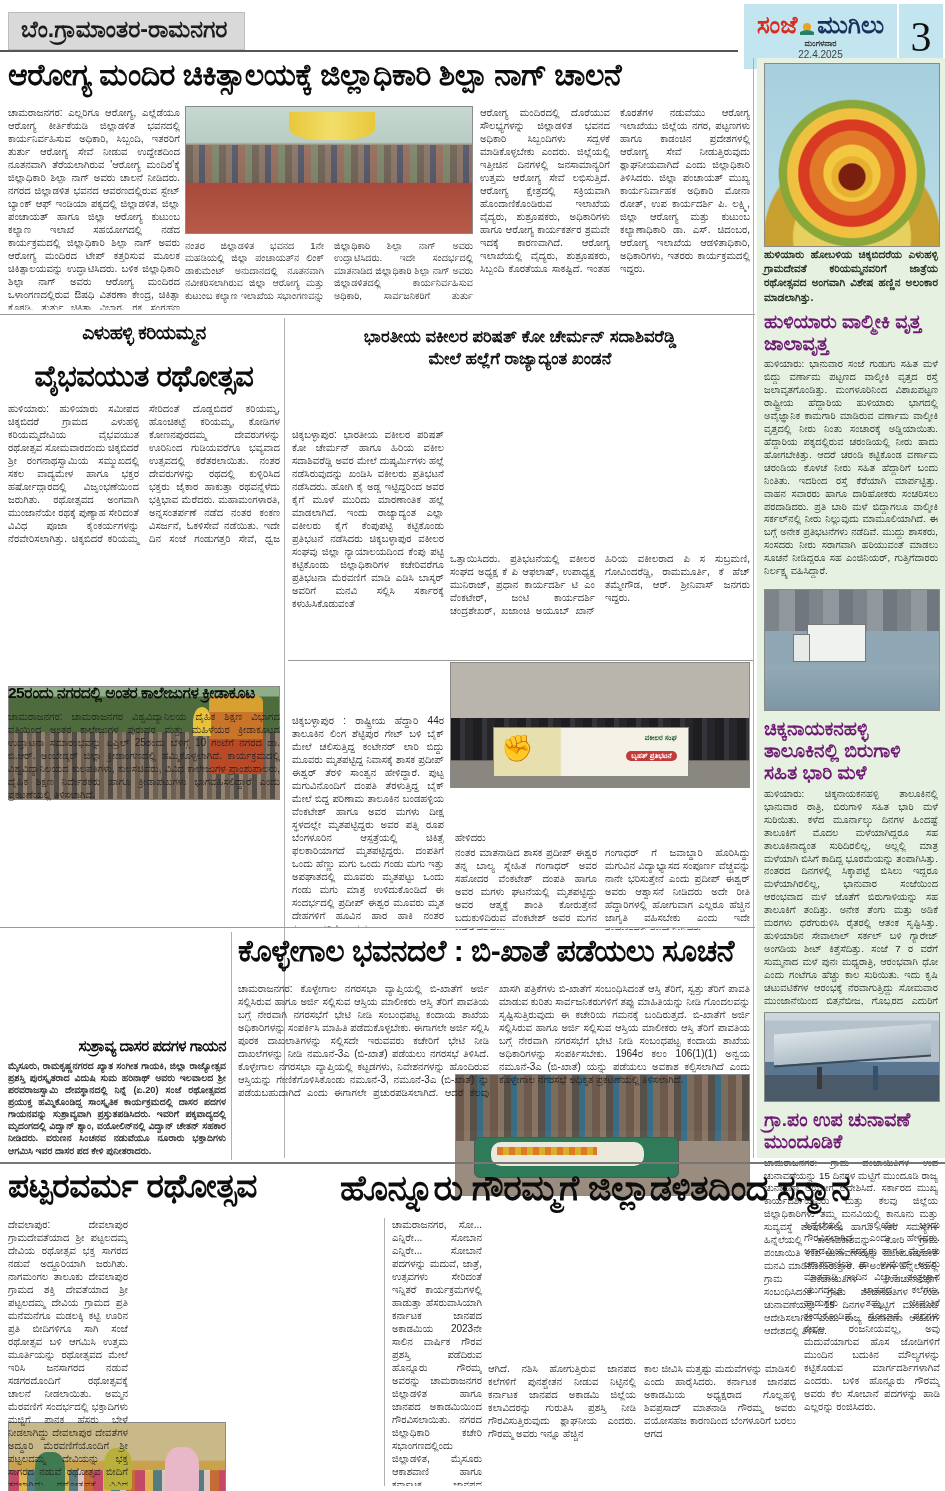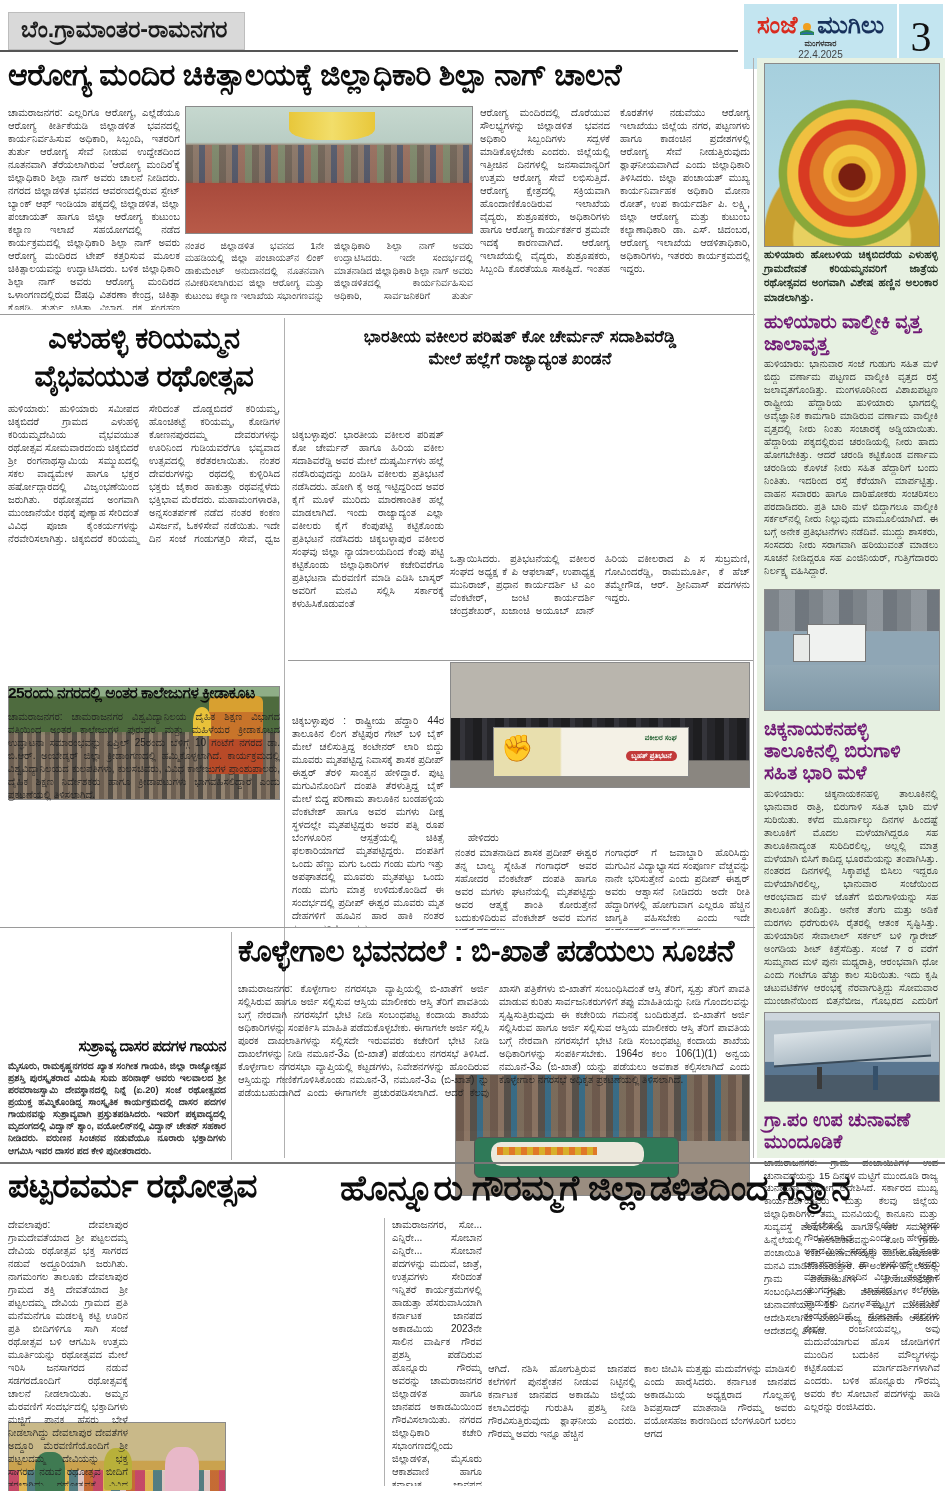--- a/index.html
+++ b/index.html
@@ -23,21 +23,21 @@
   .mh-date{font-size:10px;color:#444;}
   .mh-page{width:44px;display:flex;align-items:center;justify-content:center;
            font-size:42px;font-weight:400;color:#111;font-family:"Liberation Serif","DejaVu Serif",serif;}
   
   .sidebar{background:#e7f1e2;padding:5px 7px;}
   .sb-caption{font-size:10.5px;font-weight:700;line-height:1.35;color:#1d2a1d;text-align:justify;}
   .sb-head{font-size:19px;font-weight:800;line-height:1.15;color:#701a75;margin:7px 0 4px 0;}
   .sb-body{font-size:9.8px;line-height:1.32;text-align:justify;color:#222;overflow:hidden;}
   .two-col{column-count:2;column-gap:10px;}
   .kicker{font-size:16.5px;font-weight:800;text-align:center;line-height:1.25;color:#101010;}
-  .cap-label{font-size:10px;color:#222;margin-left:13px;}
+  .cap-label{font-size:10px;color:#222;}
 </style>
 </head>
 <body>
 
 <div class="page">
 
   <div class="abs region-tab" style="left:8px;top:12px;">ಬೆಂ.ಗ್ರಾಮಾಂತರ-ರಾಮನಗರ</div>
   <div class="abs hline" style="left:0;top:50px;width:738px;height:2px;background:#555;"></div>
 
   <div class="abs masthead" style="left:744px;top:4px;width:199px;height:65px;">
@@ -102,21 +102,21 @@
     <div class="photo" style="width:100%;height:88px;margin-top:6px;background:linear-gradient(180deg,#cdd6dd 0 8%,#b5c2cb 9% 55%,#5a7690 56% 70%,#4a5a68 71% 100%);">
       <div class="abs" style="left:5%;top:18%;width:90%;height:38%;background:linear-gradient(175deg,#dde4e8,#9fb0bc);transform:skewY(-4deg);border-bottom:2px solid #3a4a58;"></div>
       <div class="abs" style="left:30%;top:62%;width:5px;height:22px;background:#3a3a3a;"></div>
       <div class="abs" style="left:62%;top:60%;width:5px;height:24px;background:#35506a;"></div>
     </div>
 
     <div class="sb-head">ಗ್ರಾ.ಪಂ ಉಪ ಚುನಾವಣೆ ಮುಂದೂಡಿಕೆ</div>
     <div class="sb-body" style="height:190px;">ಚಾಮರಾಜನಗರ: ಗ್ರಾಮ ಪಂಚಾಯಿತಿಗಳ ಉಪ ಚುನಾವಣೆಯನ್ನು 15 ದಿನಗಳ ಮಟ್ಟಿಗೆ ಮುಂದೂಡಿ ರಾಜ್ಯ ಚುನಾವಣಾ ಆಯೋಗ ಆದೇಶಿಸಿದೆ. ಸರ್ಕಾರದ ಮುಖ್ಯ ಕಾರ್ಯದರ್ಶಿಯವರು ಮತ್ತು ಕೆಲವು ಜಿಲ್ಲೆಯ ಜಿಲ್ಲಾಧಿಕಾರಿಗಳು ತಮ್ಮ ಮನವಿಯಲ್ಲಿ ಕಾನೂನು ಮತ್ತು ಸುವ್ಯವಸ್ಥೆ ಪರಿಪಾಲಿಸಲು ಹಾಗೂ ಇತರೆ ಸಮಸ್ಯೆಗಳ ಹಿನ್ನೆಲೆಯಲ್ಲಿ ಕಾಲಾವಕಾಶವನ್ನು ಕೋರಿ ಗ್ರಾಮ ಪಂಚಾಯಿತಿ ಉಪ ಚುನಾವಣೆಯನ್ನು ಮುಂದೂಡುವಂತೆ ಮನವಿ ಮಾಡಿಕೊಂಡಿರುತ್ತಾರೆ. ಈ ಅಂಶಗಳ ಹಿನ್ನೆಲೆಯಲ್ಲಿ ಗ್ರಾಮ ಪಂಚಾಯಿತಿಗಳ ಉಪಚುನಾವಣೆಗೆ ಸಂಬಂಧಿಸಿದಂತೆ ಗ್ರಾಮ ಪಂಚಾಯಿತಿಗಳ ಉಪ ಚುನಾವಣೆಯನ್ನು 15 ದಿನಗಳ ಮಟ್ಟಿಗೆ ಮುಂದೂಡಿ ಆದೇಶಿಸಲಾಗಿದೆ ಎಂದು ರಾಜ್ಯ ಚುನಾವಣಾ ಆಯೋಗ ಆದೇಶದಲ್ಲಿ ತಿಳಿಸಿದೆ.</div>
   </div>
 
-  <div class="abs headline" style="left:8px;top:322px;width:272px;font-size:29px;text-align:center;">ಎಳುಹಳ್ಳಿ ಕರಿಯಮ್ಮನ</div>
+  <div class="abs headline" style="left:8px;top:322px;width:272px;font-size:19px;text-align:center;">ಎಳುಹಳ್ಳಿ ಕರಿಯಮ್ಮನ</div>
   <div class="abs headline" style="left:8px;top:360px;width:272px;font-size:29px;text-align:center;">ವೈಭವಯುತ ರಥೋತ್ಸವ</div>
   <div class="abs body-text two-col" style="left:8px;top:402px;width:272px;height:152px;">ಹುಳಿಯಾರು: ಹುಳಿಯಾರು ಸಮೀಪದ ಚಿಕ್ಕಬಿದರೆ ಗ್ರಾಮದ ಎಳುಹಳ್ಳಿ ಕರಿಯಮ್ಮದೇವಿಯ ವೈಭವಯುತ ರಥೋತ್ಸವ ಸೋಮವಾರದಂದು ಚಿಕ್ಕಬಿದರೆ ಶ್ರೀ ರಂಗನಾಥಸ್ವಾಮಿಯ ಸಮ್ಮುಖದಲ್ಲಿ ಸಕಲ ವಾದ್ಯಮೇಳ ಹಾಗೂ ಭಕ್ತರ ಹರ್ಷೋದ್ಗಾರದಲ್ಲಿ ವಿಜೃಂಭಣೆಯಿಂದ ಜರುಗಿತು. ರಥೋತ್ಸವದ ಅಂಗವಾಗಿ ಮುಂಜಾನೆಯೇ ರಥಕ್ಕೆ ಪುಣ್ಯಾಹ ಸೇರಿದಂತೆ ವಿವಿಧ ಪೂಜಾ ಕೈಂಕರ್ಯಗಳನ್ನು ನೆರವೇರಿಸಲಾಗಿತ್ತು. ಚಿಕ್ಕಬಿದರೆ ಕರಿಯಮ್ಮ ಸೇರಿದಂತೆ ದೊಡ್ಡಬಿದರೆ ಕರಿಯಮ್ಮ, ಹೊಂಚಿಕಟ್ಟೆ ಕರಿಯಮ್ಮ, ಕೋಡಿಗಳ ಕೋಣನಪುರದಮ್ಮ ದೇವರುಗಳನ್ನು ಊರಿನಿಂದ ಗುಡಿಯವರೆಗೂ ಭವ್ಯವಾದ ಉತ್ಸವದಲ್ಲಿ ಕರೆತರಲಾಯಿತು. ನಂತರ ದೇವರುಗಳನ್ನು ರಥದಲ್ಲಿ ಕುಳ್ಳಿರಿಸಿದ ಭಕ್ತರು ಜೈಕಾರ ಹಾಕುತ್ತಾ ರಥವನ್ನೆಳೆದು ಭಕ್ತಿಭಾವ ಮೆರೆದರು. ಮಹಾಮಂಗಳಾರತಿ, ಅನ್ನಸಂತರ್ಪಣೆ ನಡೆದ ನಂತರ ಕಂಕಣ ವಿಸರ್ಜನೆ, ಓಕಳಿಸೇವೆ ನಡೆಯಿತು. ಇದೇ ದಿನ ಸಂಜೆ ಗಂಡುಗತ್ತರಿ ಸೇವೆ, ಧ್ವಜ ಅವರೋಹಣ ನಡೆಸಲಾಯಿತು. ರಥೋತ್ಸವದ ಅಂಗವಾಗಿ ದೇವರಿಗೆ ವಿಶೇಷ ಅಲಂಕಾರ ಮಾಡಲಾಗಿತ್ತು. ಅಕ್ಕಪಕ್ಕದ ಹಳ್ಳಿಗಳಿಂದ ಆಗಮಿಸಿದ್ದ ಭಕ್ತಾಧಿಗಳು ಅಮ್ಮನವರಿಗೆ ಹಣ್ಣುಕಾಯಿ ಮಾಡಿಸಿ, ದರ್ಶನ ಪಡೆದು ಕೃತಾರ್ಥರಾದರು.</div>
 
   <div class="abs photo" style="left:8px;top:558px;width:272px;height:114px;background:linear-gradient(180deg,#8fae87 0 8%,#4e6b3e 9% 42%,#77685a 43% 100%);">
     <div class="abs" style="left:0;top:40%;width:100%;height:60%;background:repeating-linear-gradient(90deg,#6a5d50 0 5px,#8a7a68 5px 9px,#4a4640 9px 14px,#9a8a76 14px 18px);opacity:.8;"></div>
     <div class="abs" style="left:74%;top:8%;width:20%;height:70%;background:linear-gradient(180deg,#d8a030 0 20%,#c8742a 21% 55%,#b84a28 56% 100%);border-radius:6px 6px 0 0;"></div>
     <div class="abs" style="left:68%;top:18%;width:7%;height:26%;background:#e8c23a;border-radius:50% 50% 0 0;"></div>
   </div>
 
   <div class="abs headline" style="left:8px;top:684px;width:272px;font-size:15.5px;">25ರಂದು ನಗರದಲ್ಲಿ ಅಂತರ ಕಾಲೇಜುಗಳ ಕ್ರೀಡಾಕೂಟ</div>
@@ -129,21 +129,21 @@
 
   <div class="abs photo" style="left:450px;top:420px;width:300px;height:126px;background:linear-gradient(180deg,#b9b5ad 0 48%,#2c2c2e 49% 78%,#8a8680 79% 100%);">
     <div class="abs" style="left:0;top:44%;width:100%;height:34%;background:repeating-linear-gradient(90deg,#1e1e20 0 9px,#34343a 9px 14px,#26262a 14px 22px);"></div>
     <div class="abs" style="left:14%;top:52%;width:66%;height:40%;background:linear-gradient(90deg,#e8dfae 0 34%,#f4f1e6 35% 100%);border:1px solid #888;">
       <span style="position:absolute;left:4%;top:10%;font-size:26px;color:#222;">✊</span>
       <span style="position:absolute;right:6%;top:12%;font-size:7px;font-weight:700;color:#1a5a2a;">ವಕೀಲರ ಸಂಘ</span>
       <span style="position:absolute;right:6%;top:48%;font-size:7px;font-weight:700;color:#fff;background:#c23a3a;border-radius:8px;padding:1px 5px;">ಬೃಹತ್ ಪ್ರತಿಭಟನೆ</span>
     </div>
   </div>
 
-  <div class="abs body-text two-col" style="left:450px;top:552px;width:300px;height:104px;">ಒತ್ತಾಯಿಸಿದರು. ಪ್ರತಿಭಟನೆಯಲ್ಲಿ ವಕೀಲರ ಸಂಘದ ಅಧ್ಯಕ್ಷ ಕೆ ಪಿ ಆಫಲಾಷ್, ಉಪಾಧ್ಯಕ್ಷ ಮುನಿರಾಜ್, ಪ್ರಧಾನ ಕಾರ್ಯದರ್ಶಿ ಟಿ ಎಂ ವೆಂಕಟೇರ್, ಜಂಟಿ ಕಾರ್ಯದರ್ಶಿ ಚಂದ್ರಶೇಖರ್, ಖಜಾಂಚಿ ಅಯೂಬ್ ಖಾನ್ ಹಿರಿಯ ವಕೀಲರಾದ ಪಿ ಸ ಸುಬ್ರಮಣಿ, ಗೋವಿಂದರೆಡ್ಡಿ, ರಾಮಮೂರ್ತಿ, ಕೆ ಹೆಚ್ ತಮ್ಮೇಗೌಡ, ಆರ್. ಶ್ರೀನಿವಾಸ್ ಪದಗಳನು ಇದ್ದರು.</div>
+  <div class="abs body-text two-col" style="left:450px;top:552px;width:300px;height:104px;">ಒತ್ತಾಯಿಸಿದರು. ಪ್ರತಿಭಟನೆಯಲ್ಲಿ ವಕೀಲರ ಸಂಘದ ಅಧ್ಯಕ್ಷ ಕೆ ಪಿ ಆಫಲಾಷ್, ಉಪಾಧ್ಯಕ್ಷ ಮುನಿರಾಜ್, ಪ್ರಧಾನ ಕಾರ್ಯದರ್ಶಿ ಟಿ ಎಂ ವೆಂಕಟೇರ್, ಜಂಟಿ ಕಾರ್ಯದರ್ಶಿ ಚಂದ್ರಶೇಖರ್, ಖಜಾಂಚಿ ಅಯೂಬ್ ಖಾನ್ ಹಿರಿಯ ವಕೀಲರಾದ ಪಿ ಸ ಸುಬ್ರಮಣಿ, ಗೋವಿಂದರೆಡ್ಡಿ, ರಾಮಮೂರ್ತಿ, ಕೆ ಹೆಚ್ ತಮ್ಮೇಗೌಡ, ಆರ್. ಶ್ರೀನಿವಾಸ್ ಜನಗರು ಇದ್ದರು.</div>
 
   <div class="abs hline" style="left:288px;top:660px;width:465px;"></div>
 
 
   <div class="abs body-text" style="left: 292px;top:714px;width:152px;height:214px;">ಚಿಕ್ಕಬಳ್ಳಾಪುರ : ರಾಷ್ಟ್ರೀಯ ಹೆದ್ದಾರಿ 44ರ ತಾಲೂಕಿನ ಲಿಂಗ ಶೆಟ್ಟಿಪುರ ಗೇಟ್ ಬಳಿ ಬೈಕ್ ಮೇಲೆ ಚಲಿಸುತ್ತಿದ್ದ ಕಂಟೇನರ್ ಲಾರಿ ಬಿದ್ದು ಮೂವರು ಮೃತಪಟ್ಟಿದ್ದ ನಿವಾಸಕ್ಕೆ ಶಾಸಕ ಪ್ರದೀಪ್ ಈಶ್ವರ್ ತೆರಳಿ ಸಾಂತ್ವನ ಹೇಳಿದ್ದಾರೆ. ಪುಟ್ಟ ಮಗುವಿನೊಂದಿಗೆ ದಂಪತಿ ತೆರಳುತ್ತಿದ್ದ ಬೈಕ್ ಮೇಲೆ ಬಿದ್ದ ಪರಿಣಾಮ ತಾಲೂಕಿನ ಬಂಡಹಳ್ಳಿಯ ವೆಂಕಟೇಶ್ ಹಾಗೂ ಅವರ ಮಗಳು ದೀಕ್ಷ ಸ್ಥಳದಲ್ಲೇ ಮೃತಪಟ್ಟಿದ್ದರು ಅವರ ಪತ್ನಿ ರೂಪ ಬೆಂಗಳೂರಿನ ಆಸ್ಪತ್ರೆಯಲ್ಲಿ ಚಿಕಿತ್ಸೆ ಫಲಕಾರಿಯಾಗದೆ ಮೃತಪಟ್ಟಿದ್ದರು. ದಂಪತಿಗೆ ಒಂದು ಹೆಣ್ಣು ಮಗು ಒಂದು ಗಂಡು ಮಗು ಇತ್ತು ಅಪಘಾತದಲ್ಲಿ ಮೂವರು ಮೃತಪಟ್ಟು ಒಂದು ಗಂಡು ಮಗು ಮಾತ್ರ ಉಳಿದುಕೊಂಡಿದೆ ಈ ಸಂದರ್ಭದಲ್ಲಿ ಪ್ರದೀಪ್ ಈಶ್ವರ ಮೂವರು ಮೃತ ದೇಹಗಳಿಗೆ ಹೂವಿನ ಹಾರ ಹಾಕಿ ನಂತರ ಕುಟುಂಬಸ್ಥರಿಗೆ ಸಾಂತ್ವನ</div>
 
   <div class="abs photo" style="left:455px;top:706px;width:295px;height:122px;background:linear-gradient(180deg,#7e7268 0 46%,#9a8d80 47% 100%);">
     <div class="abs" style="left:0;top:0;width:100%;height:55%;background:repeating-linear-gradient(90deg,#6a5548 0 8px,#8a7260 8px 14px,#4f4a44 14px 21px,#2d6a8a 21px 27px,#7a6a58 27px 34px);opacity:.85;"></div>
     <div class="abs" style="left:6%;top:52%;width:70%;height:34%;background:#2f7a58;border-radius:6px;border:1px solid #555;"></div>
     <div class="abs" style="left:12%;top:56%;width:52%;height:20%;background:#ece8dc;border-radius:10px;"></div>

